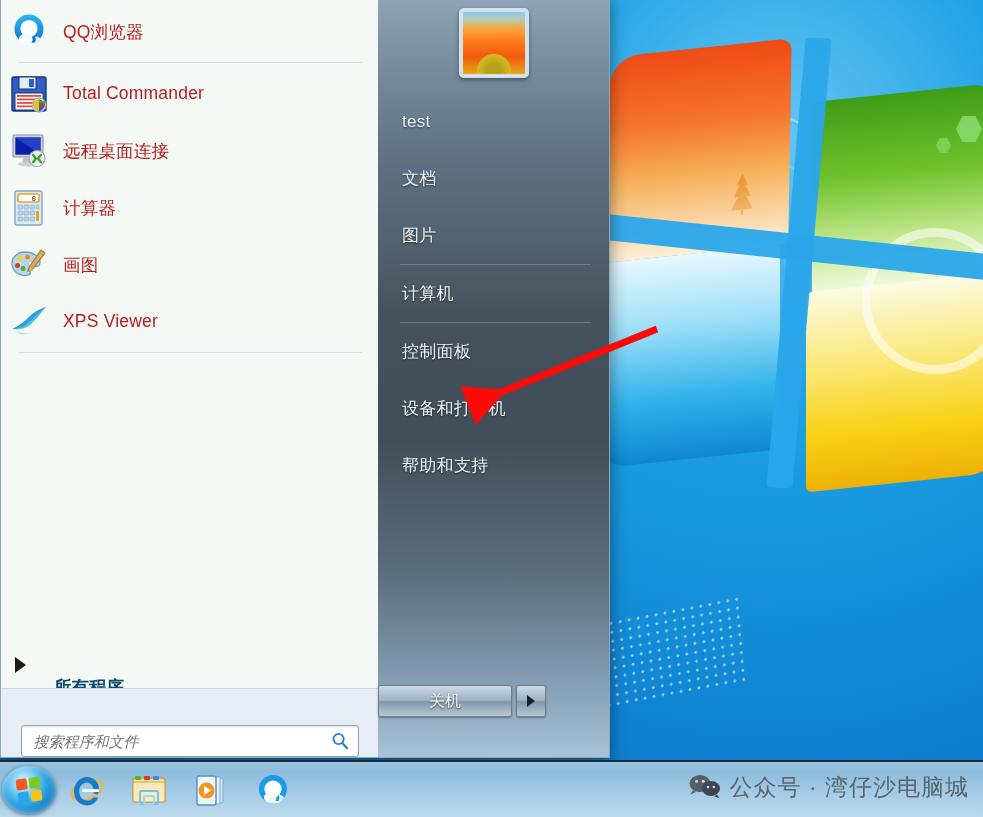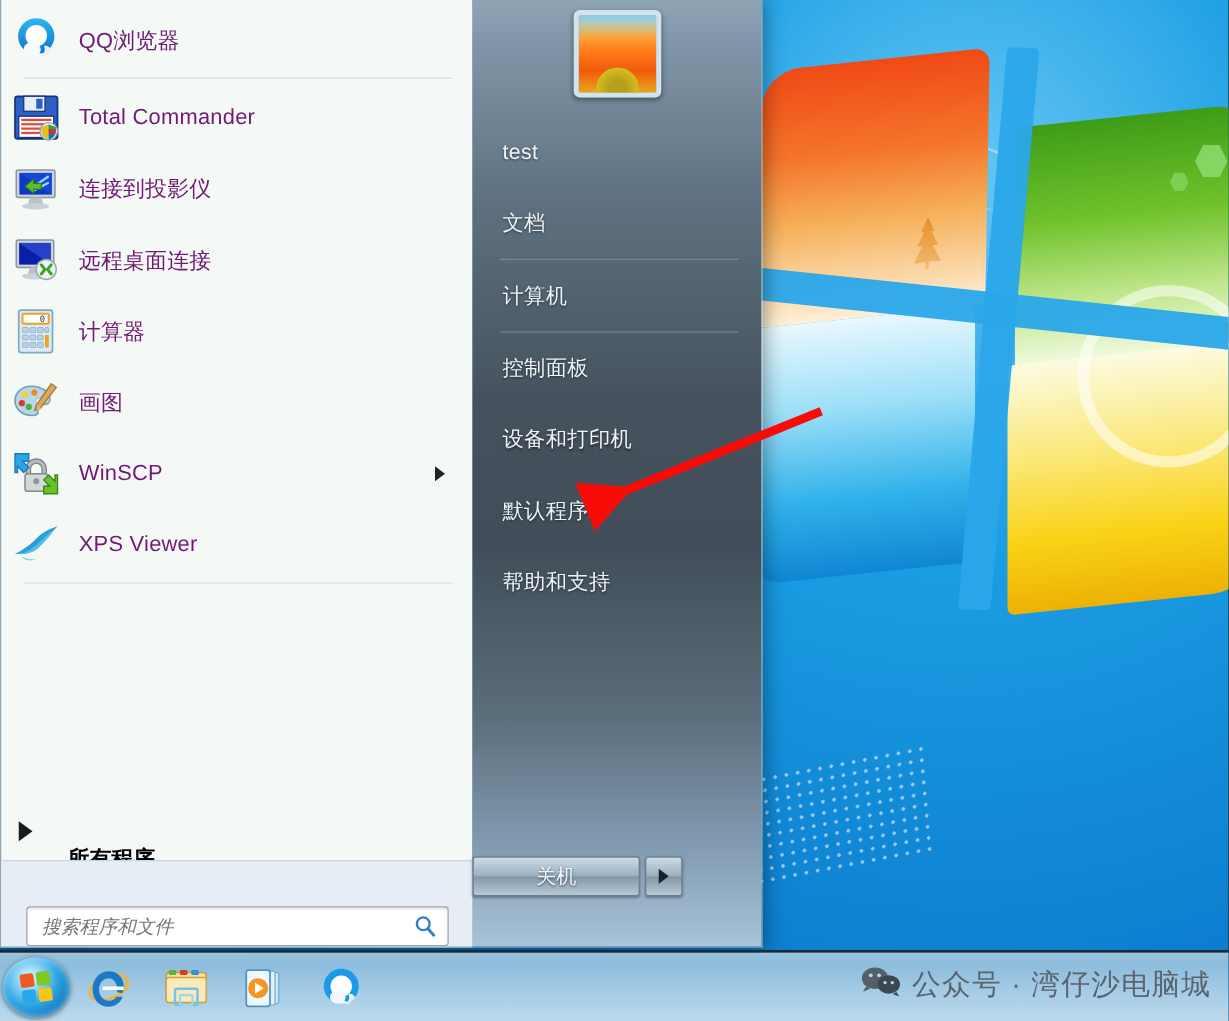--- a/index.html
+++ b/index.html
@@ -50,28 +50,28 @@
 
   
   .startmenu{position:absolute;left:0;top:-4px;width:610px;height:762px;display:flex;
     box-shadow:0 4px 16px rgba(0,0,0,.45);}
   .sm-left{position:relative;width:378px;height:100%;
     background:#f4f9f6;border:1px solid #8fa6b5;border-right:none;box-sizing:border-box;
     display:flex;flex-direction:column;}
   .sm-progs{flex:1 1 auto;padding:6px 0 0 0;}
   .mi{display:flex;align-items:center;height:57px;padding:0 10px 0 8px;cursor:default;position:relative;}
   .mi .ico{width:40px;height:40px;margin-right:14px;flex:0 0 40px;position:relative;}
-  .mi .lbl{font-size:17.5px;color:#701a75;letter-spacing:.2px;}
+  .mi .lbl{font-size:17.5px;color:#b91c1c;letter-spacing:.2px;}
   .mi .arrow{position:absolute;right:22px;top:50%;transform:translateY(-50%);
     width:0;height:0;border-left:8px solid #222;border-top:6px solid transparent;border-bottom:6px solid transparent;}
   .sep-l{height:1px;margin:2px 16px 2px 18px;background:#cfe0ea;}
 
   .allprogs{display:flex;align-items:center;height:46px;padding-left:14px;}
   .allprogs .tri{width:0;height:0;border-left:11px solid #1b1b1b;border-top:8px solid transparent;border-bottom:8px solid transparent;margin-right:28px;}
-  .allprogs .lbl{font-size:17.5px;color:#000000;font-weight:600;margin-top:44px;}
+  .allprogs .lbl{font-size:17.5px;color:#0c4a6e;font-weight:600;margin-top:44px;}
 
   .searchwrap{height:68px;background:#e6edf5;border-top:1px solid #c8d7e4;
     display:flex;align-items:center;justify-content:center;}
   .searchbox{position:relative;width:336px;height:30px;background:#fff;
     border:1px solid #9aa7b3;border-radius:3px;box-shadow:inset 0 1px 2px rgba(0,0,0,.14);
     display:flex;align-items:center;margin-top:36px;}
   .searchbox input{border:none;outline:none;width:100%;height:100%;background:transparent;
     font-family:"Liberation Sans",sans-serif;font-size:15px;font-style:italic;color:#6d7780;padding:0 34px 0 12px;box-sizing:border-box;}
   .searchbox .mag{position:absolute;right:9px;top:50%;transform:translateY(-50%);width:18px;height:18px;}
 
@@ -182,33 +182,20 @@
       <circle cx="30" cy="31" r="7" fill="#f6f8fa" stroke="#8aa0b4" stroke-width="1"></circle>
       <path d="M30 25.5l5.6 2.3v3.2c0 3.2-2.4 5.6-5.6 6.6-3.2-1-5.6-3.4-5.6-6.6v-3.2z" fill="#1a66c9"></path>
       <path d="M30 25.5v12.1c-3.2-1-5.6-3.4-5.6-6.6v-3.2z" fill="#e8c21c"></path>
       <path d="M30 25.5l5.6 2.3v1.6H30z" fill="#3fa535"></path>
       <path d="M30 29.4h5.6v1.6c0 .6-.1 1.2-.2 1.8H30z" fill="#d0342a"></path>
               </svg></span>
             <span class="lbl">Total Commander</span>
           </div>
           <div class="mi">
             <span class="ico"><svg viewBox="0 0 40 40" width="40" height="40">
-      <rect x="4" y="5" width="31" height="22" rx="1.6" fill="#cdd6dd" stroke="#8b96a0" stroke-width="1.2"></rect>
-      <rect x="6.5" y="7.3" width="26" height="17.4" fill="#0f37c8"></rect>
-      <path d="M6.5 7.3h26v17.4z" fill="#1b54e0" opacity=".55"></path>
-      <path d="M30 10L17 19" stroke="#9fd8ff" stroke-width="1.8"></path>
-      <path d="M30 15L17 22" stroke="#9fd8ff" stroke-width="1.8"></path>
-      <path d="M18 12l-7 6 7 6v-3.6h6v-4.8h-6z" fill="#5bbd2e" stroke="#2c7a16" stroke-width="1"></path>
-      <path d="M15 27h9l2 6h-13z" fill="#b9c2c9"></path>
-      <ellipse cx="19.5" cy="34" rx="11" ry="2.6" fill="#c9d2d8"></ellipse>
-              </svg></span>
-            <span class="lbl">连接到投影仪</span>
-          </div>
-          <div class="mi">
-            <span class="ico"><svg viewBox="0 0 40 40" width="40" height="40">
       <rect x="4" y="4" width="30" height="22" rx="1.6" fill="#cdd6dd" stroke="#8b96a0" stroke-width="1.2"></rect>
       <rect x="6.3" y="6.3" width="25.4" height="17.4" fill="#0a1fa8"></rect>
       <path d="M6.3 6.3h25.4v17.4z" fill="#3f63e8" opacity=".5"></path>
       <path d="M15 26h9l2 6h-13z" fill="#b9c2c9"></path>
       <ellipse cx="19.5" cy="33" rx="11" ry="2.6" fill="#c9d2d8"></ellipse>
       <circle cx="28" cy="27.5" r="8" fill="#eef2f5" stroke="#9aa7b2" stroke-width="1.2"></circle>
       <path d="M24 23.8l3 3.7-3 3.7M32 23.8l-3 3.7 3 3.7" stroke="#3ea02c" stroke-width="2.3" fill="none" stroke-linecap="round"></path>
               </svg></span>
             <span class="lbl">远程桌面连接</span>
           </div>
@@ -241,31 +228,20 @@
       <circle cx="8.5" cy="20.5" r="2.5" fill="#e0342c"></circle>
       <circle cx="14" cy="23.5" r="2.5" fill="#4fae38"></circle>
       <circle cx="22" cy="19" r="2.3" fill="#fdfdfd" stroke="#9fbccd" stroke-width=".8"></circle>
       <path d="M32 5l4 3-13 17-4.2 1.2 1.3-4.2z" fill="#d9a95e" stroke="#a67c38" stroke-width="1.1"></path>
       <path d="M21.2 22.4l3.4 2.6-4.2 1.2z" fill="#e6b76c"></path>
               </svg></span>
             <span class="lbl">画图</span>
           </div>
           <div class="mi">
             <span class="ico"><svg viewBox="0 0 40 40" width="40" height="40">
-      <path d="M20 8c4.4 0 8 3.6 8 8v5h-3.4v-5c0-2.5-2.1-4.6-4.6-4.6S15.4 13.5 15.4 16v5H12v-5c0-4.4 3.6-8 8-8z" fill="#b6bcc0" stroke="#7e868c" stroke-width="1"></path>
-      <rect x="11" y="20" width="18" height="14" rx="2" fill="#d3d8db" stroke="#828a90" stroke-width="1.2"></rect>
-      <circle cx="20" cy="26" r="2.4" fill="#8e979d"></circle>
-      <path d="M3 4h11v6H9l5 5-4 4-5-5v5H3z" fill="#2ba4e8" stroke="#1b7cbb" stroke-width="1.1"></path>
-      <path d="M37 36H26v-6h5l-5-5 4-4 5 5v-5h2z" fill="#66c42a" stroke="#3d8a14" stroke-width="1.1"></path>
-              </svg></span>
-            <span class="lbl">WinSCP</span>
-            <span class="arrow"></span>
-          </div>
-          <div class="mi">
-            <span class="ico"><svg viewBox="0 0 40 40" width="40" height="40">
       <path d="M3 27c6-1 11-5 16-10 4-4 8-8 18-12-6 7-10 13-16 18-5 4-11 5-18 4z" fill="#4fc0ea"></path>
       <path d="M3 27c7-3 13-8 18-13 3-3 7-6 16-9-8 6-12 11-18 16-5 4-10 6-16 6z" fill="#2a9fd8"></path>
       <path d="M8 29c4 2 8 3 12 2-4 2-9 2-12-2z" fill="#7fd6f2"></path>
               </svg></span>
             <span class="lbl">XPS Viewer</span>
           </div>
           <div class="sep-l"></div>
         </div>
 
       <div class="allprogs">
@@ -290,33 +266,33 @@
       <div class="avatar-wrap">
         <div class="avatar"></div>
       </div>
       <div class="rlist" id="rlist">
           <div class="ri">
             <span class="rlbl">test</span>
           </div>
           <div class="ri">
             <span class="rlbl">文档</span>
           </div>
+          <div class="ri">
+            <span class="rlbl">图片</span>
+          </div>
           <div class="sep-r"></div>
           <div class="ri">
             <span class="rlbl">计算机</span>
           </div>
           <div class="sep-r"></div>
           <div class="ri">
             <span class="rlbl">控制面板</span>
           </div>
           <div class="ri">
             <span class="rlbl">设备和打印机</span>
-          </div>
-          <div class="ri">
-            <span class="rlbl">默认程序</span>
           </div>
           <div class="ri">
             <span class="rlbl">帮助和支持</span>
           </div>
         </div>
       <div class="shutwrap">
         <div class="shutbtn">
           <span class="slbl">关机</span>
         </div>
         <div class="shutarrow">

